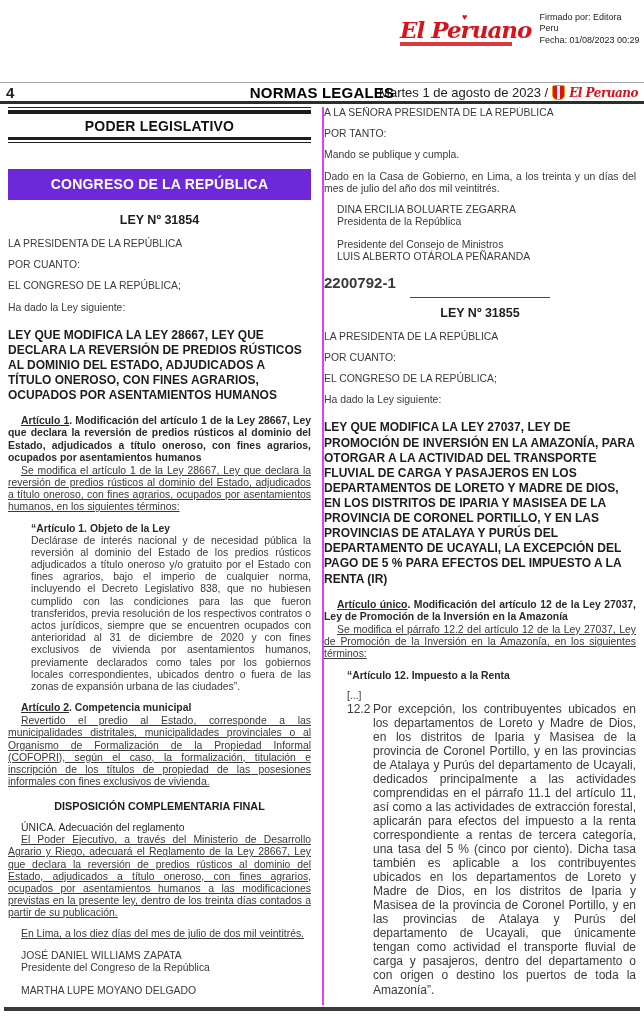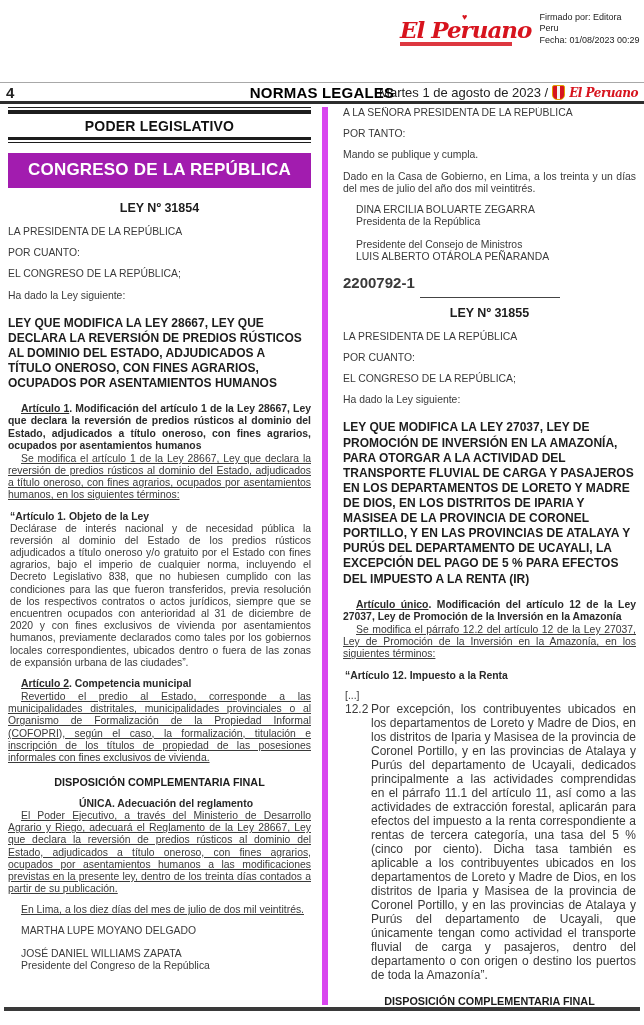--- a/index.html
+++ b/index.html
@@ -28,45 +28,45 @@
   .crest { width:13px; height:15px; position:relative; border-radius:2px 2px 5px 5px;
     background:linear-gradient(90deg,#d7141e 33%,#f4f4f4 33%,#f4f4f4 66%,#d7141e 66%);
     border:1.5px solid #e0a100; }
   .header-brand { font-family:"DejaVu Serif", serif; font-weight:bold; font-style:italic;
     font-size:12px; color:#d7141e; letter-spacing:-.5px; }
   .header-rule-bottom { position:absolute; top:101px; left:0; width:644px; height:3px; background:#2d2d2d; }
   
   .columns { position:absolute; top:107px; left:8px; width:628px; height:898px; display:flex; overflow:hidden; }
   .col { width:50%; overflow:hidden; }
   .col-left { padding-right:11px; }
-  .col-right { border-left:6px solid #d946ef; padding-left:15px; }
+  .col-right { border-left:2px solid #d946ef; padding-left:0; }
   
   .rule-thin { height:1px; background:#1d1d1d; }
   .rule-thick { height:4px; background:#1d1d1d; margin-top:2px; }
   .section-title { text-align:center; font-weight:bold; font-size:14px; color:#111;
     padding:4px 0 3px; letter-spacing:.2px; }
   .rule-thick-b { height:3px; background:#1d1d1d; }
   .rule-thin-b { height:1px; background:#1d1d1d; margin-top:2px; }
-  .banner { margin-top:10px; background:#a21caf; color:#fff; text-align:center;
-    font-weight:bold; font-size:17px; padding:7px 0 8px; letter-spacing:.2px; }
+  .banner { margin-top:26px; background:#6d28d9; color:#fff; text-align:center;
+    font-weight:bold; font-size:14px; padding:7px 0 8px; letter-spacing:.2px; }
   
   .law-number { text-align:center; font-weight:bold; font-size:12.5px; color:#1d1d1d; margin:13px 0 11px; }
   p.line { font-size:10.4px; line-height:1.17; margin-bottom:9px; }
   p.just { text-align:justify; }
   p.ind { text-indent:13px;text-decoration:underline; }
   .law-title { text-align:left; font-weight:bold; font-size:12px; line-height:1.26;
     color:#1d1d1d; margin:14px 0 12px; }
   .art-heading { font-weight:bold; font-size:10.4px; line-height:1.17; text-align:justify;
     text-indent:13px; color:#2a2a2a; margin-bottom:1px; }
   .art-label { text-decoration:underline; }
-  .quote { margin-left:2px; margin-bottom:9px; }
+  .quote { margin-left:23px; margin-bottom:9px; }
   .quote-heading { font-weight:bold; font-size:10.4px; line-height:1.17; color:#2a2a2a; }
   .quote-body { font-size:10.4px; line-height:1.17; text-align:justify; }
   .center-bold { text-align:center; font-weight:bold; font-size:10.8px; color:#1d1d1d; margin:12px 0 10px; }
-  .sub-bold { font-weight:bold; font-size:10.4px; text-indent:13px; color:#2a2a2a; margin-bottom:1px;text-align:center; }
+  .sub-bold { font-weight:normal; font-size:10.4px; text-indent:13px; color:#2a2a2a; margin-bottom:1px; }
   .signature { padding-left:13px; font-size:10.4px; line-height:1.2; margin-bottom:10px; }
   .filing { font-weight:bold; font-size:15px; margin:2px 0 6px; }
   .law-sep { width:140px; height:1px; background:#444; margin:0 auto 8px; }
   .hang { position:relative; padding-left:26px; font-size:12px; line-height:1.17; text-align:justify; }
   .hang-num { position:absolute; left:0; top:0; }
   .ellipsis-line { font-size:10.4px; line-height:1.17; margin:8px 0 0; }
   .footer-rule { position:absolute; top:1007px; left:4px; width:636px; height:4px; background:#3a3a3a; }
 </style>
 </head>
 <body>
@@ -132,26 +132,26 @@
       <p class="line just ind">Revertido el predio al Estado, corresponde a las municipalidades distritales, municipalidades provinciales o al Organismo de Formalización de la Propiedad Informal (COFOPRI), según el caso, la formalización, titulación e inscripción de los títulos de propiedad de las posesiones informales con fines exclusivos de vivienda.</p>
 
       <div class="center-bold">DISPOSICIÓN COMPLEMENTARIA FINAL</div>
 
       <p class="sub-bold">ÚNICA. Adecuación del reglamento</p>
       <p class="line just ind">El Poder Ejecutivo, a través del Ministerio de Desarrollo Agrario y Riego, adecuará el Reglamento de la Ley 28667, Ley que declara la reversión de predios rústicos al dominio del Estado, adjudicados a título oneroso, con fines agrarios, ocupados por asentamientos humanos a las modificaciones previstas en la presente ley, dentro de los treinta días contados a partir de su publicación.</p>
 
       <p class="line just ind">En Lima, a los diez días del mes de julio de dos mil veintitrés.</p>
 
       <div class="signature">
+        <div>JOSÉ DANIEL WILLIAMS ZAPATA</div>
+        <div>Presidente del Congreso de la República</div>
+      </div>
+      <div class="signature">
         <div>MARTHA LUPE MOYANO DELGADO</div>
 
-      </div>
-      <div class="signature">
-        <div>JOSÉ DANIEL WILLIAMS ZAPATA</div>
-        <div>Presidente del Congreso de la República</div>
       </div>
     </div>
 
     <div class="col col-right">
       <p class="line">A LA SEÑORA PRESIDENTA DE LA REPÚBLICA</p>
       <p class="line">POR TANTO:</p>
       <p class="line">Mando se publique y cumpla.</p>
       <p class="line just">Dado en la Casa de Gobierno, en Lima, a los treinta y un días del mes de julio del año dos mil veintitrés.</p>
 
       <div class="signature">

